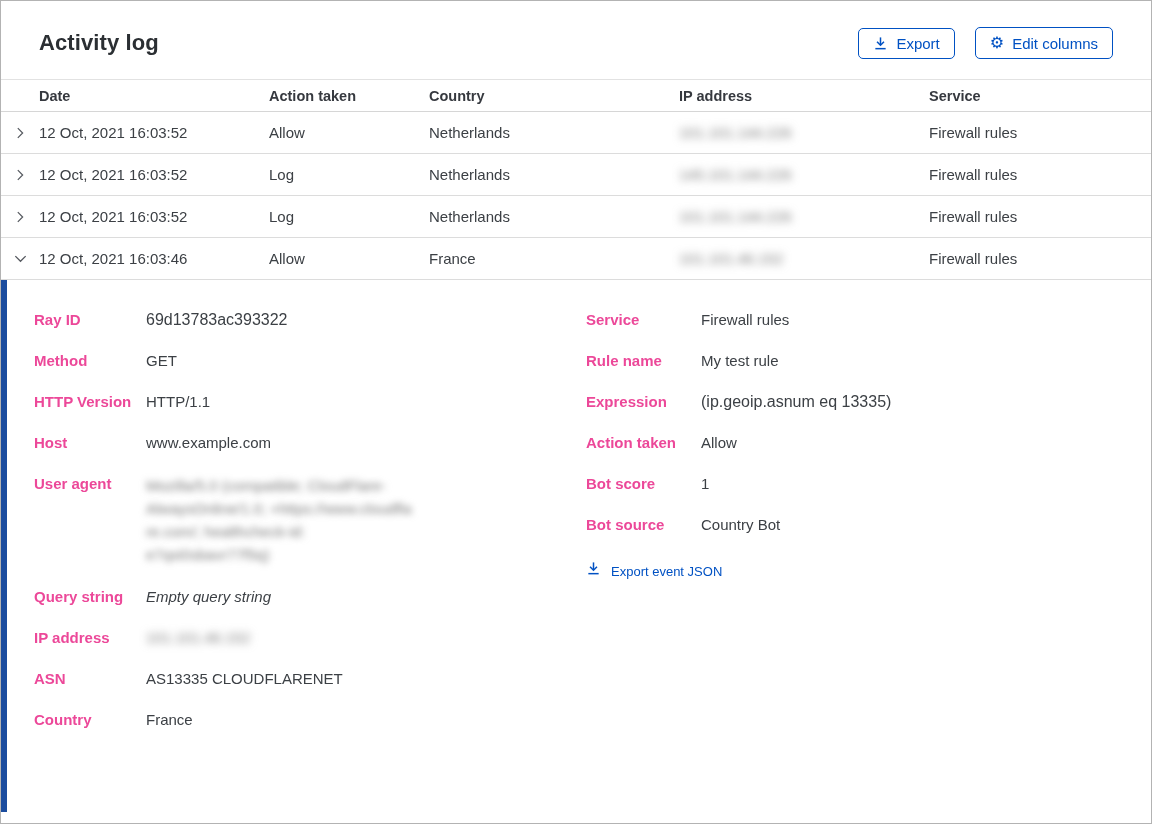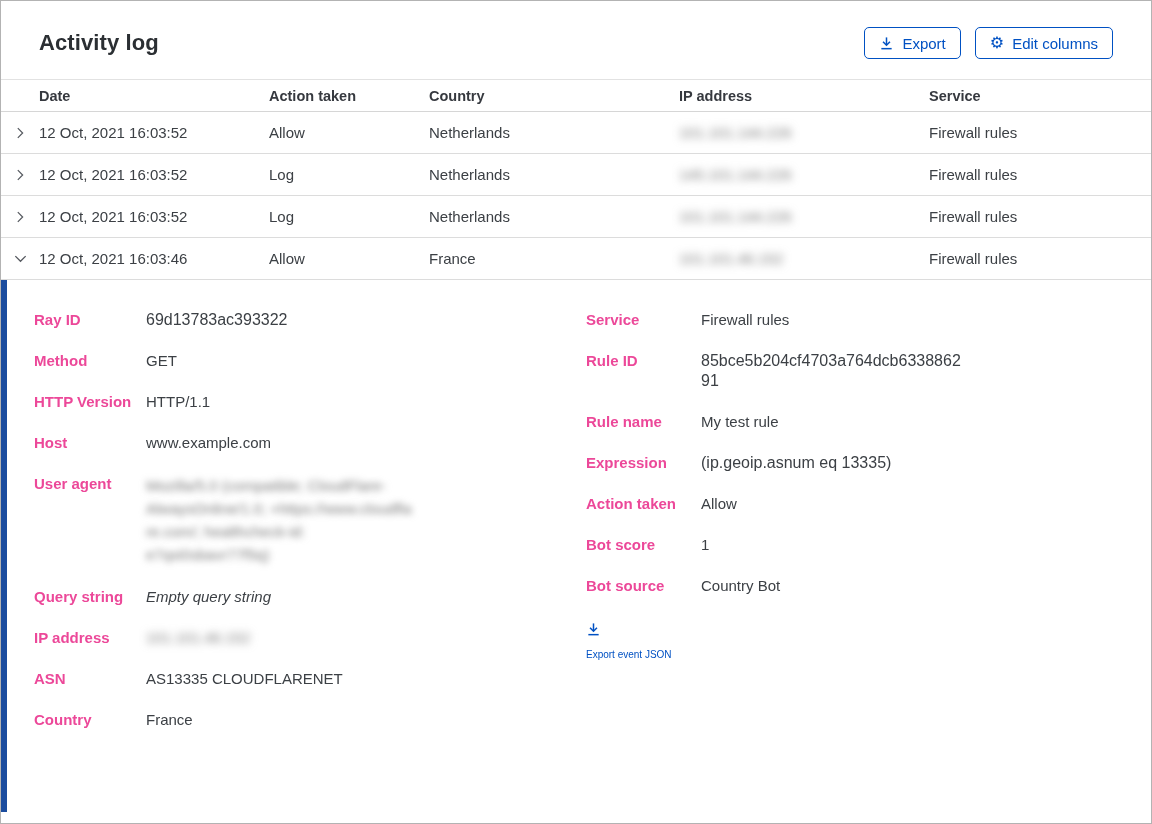--- a/index.html
+++ b/index.html
@@ -26,21 +26,21 @@
     align-items: center;
     justify-content: space-between;
     padding: 26px 38px 20px 38px;
   }
   .page-title {
     font-size: 22px;
     font-weight: 700;
     color: #2b2f33;
     letter-spacing: 0.1px;
   }
-  .toolbar { display: flex; gap: 14px; }
+  .toolbar { display: flex; gap: 20px; align-items: flex-end; }
   .btn {
     display: inline-flex;
     align-items: center;
     gap: 8px;
     border: 1px solid #0051c3;
     border-radius: 5px;
     background: #ffffff;
     color: #0051c3;
     font-family: inherit;
     font-size: 15px;
@@ -128,29 +128,28 @@
   }
   .italic { font-style: italic; color: #44484d; }
   .ua-line {
     filter: blur(3.5px);
     color: #7a7a7a;
     line-height: 23px;
     user-select: none;
   }
   .link {
     display: inline-flex;
-    align-items: flex-start;
+    align-items: flex-end;
     gap: 10px;
     color: #0051c3;
-    font-size: 10px;
+    font-size: 13px;
     font-weight: 400;
     text-decoration: none;
     cursor: pointer;
     margin-top: 5px;
-    flex-direction: column;
   }
 </style>
 </head>
 <body>
 
 <div class="page">
 
   <div class="header-row">
     <div class="page-title">Activity log</div>
     <div class="toolbar">
@@ -278,24 +277,20 @@
           <div class="fvalue">France</div>
         </div>
       </div>
 
       <div class="col-right">
         <div class="field">
           <div class="flabel">Service</div>
           <div class="fvalue">Firewall rules</div>
         </div>
         <div class="field">
-          <div class="flabel">Rule ID</div>
-          <div class="fvalue mono wrap">85bce5b204cf4703a764dcb633886291</div>
-        </div>
-        <div class="field">
           <div class="flabel">Rule name</div>
           <div class="fvalue">My test rule</div>
         </div>
         <div class="field">
           <div class="flabel">Expression</div>
           <div class="fvalue mono">(ip.geoip.asnum eq 13335)</div>
         </div>
         <div class="field">
           <div class="flabel">Action taken</div>
           <div class="fvalue">Allow</div>

